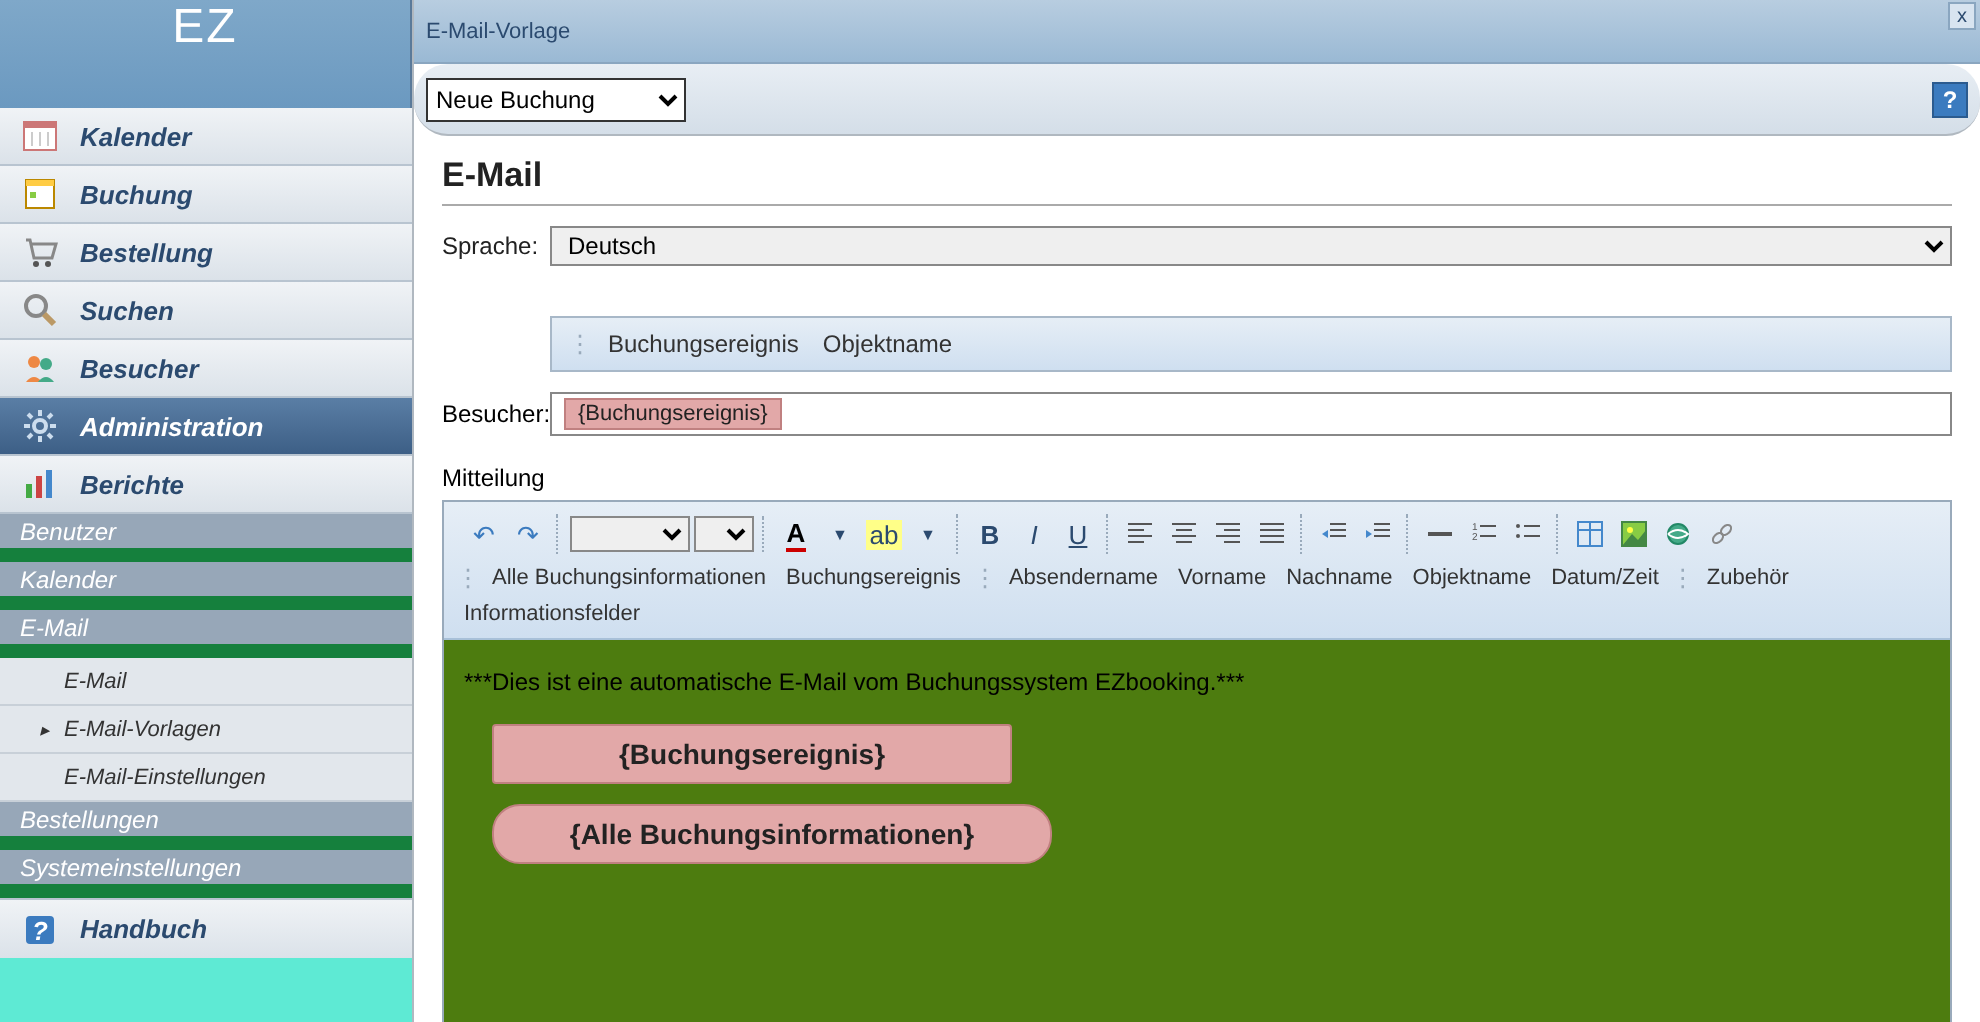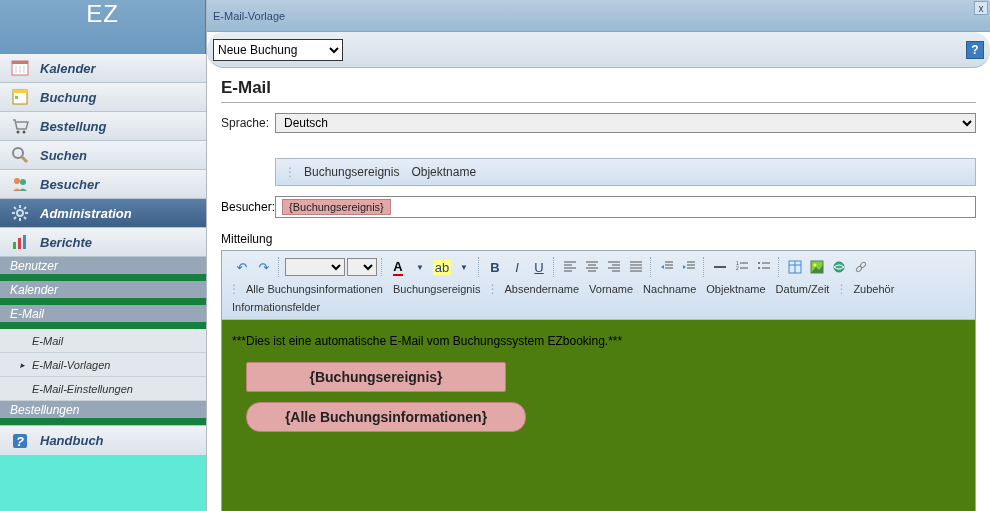--- a/index.html
+++ b/index.html
@@ -171,20 +171,23 @@
         <div class="sub-item sel">
             <span class="marker">▸</span>
             <span>E-Mail-Vorlagen</span>
           </div>
         <div class="sub-item">
             <span class="marker"></span>
             <span>E-Mail-Einstellungen</span>
           </div>
         <div class="sub-header">
             <span>Bestellungen</span>
+          </div>
+        <div class="sub-header">
+            <span>Systemeinstellungen</span>
           </div>
       </div>
 
       <div class="help-item">
         <span class="icon">
             <svg width="20" height="20" viewBox="0 0 20 20">
               <rect x="3" y="3" width="14" height="14" rx="2" fill="#3b7bbf"></rect>
               <text x="10" y="15" text-anchor="middle" fill="#fff" font-size="13" font-weight="bold">?</text>
             </svg>
           </span>

